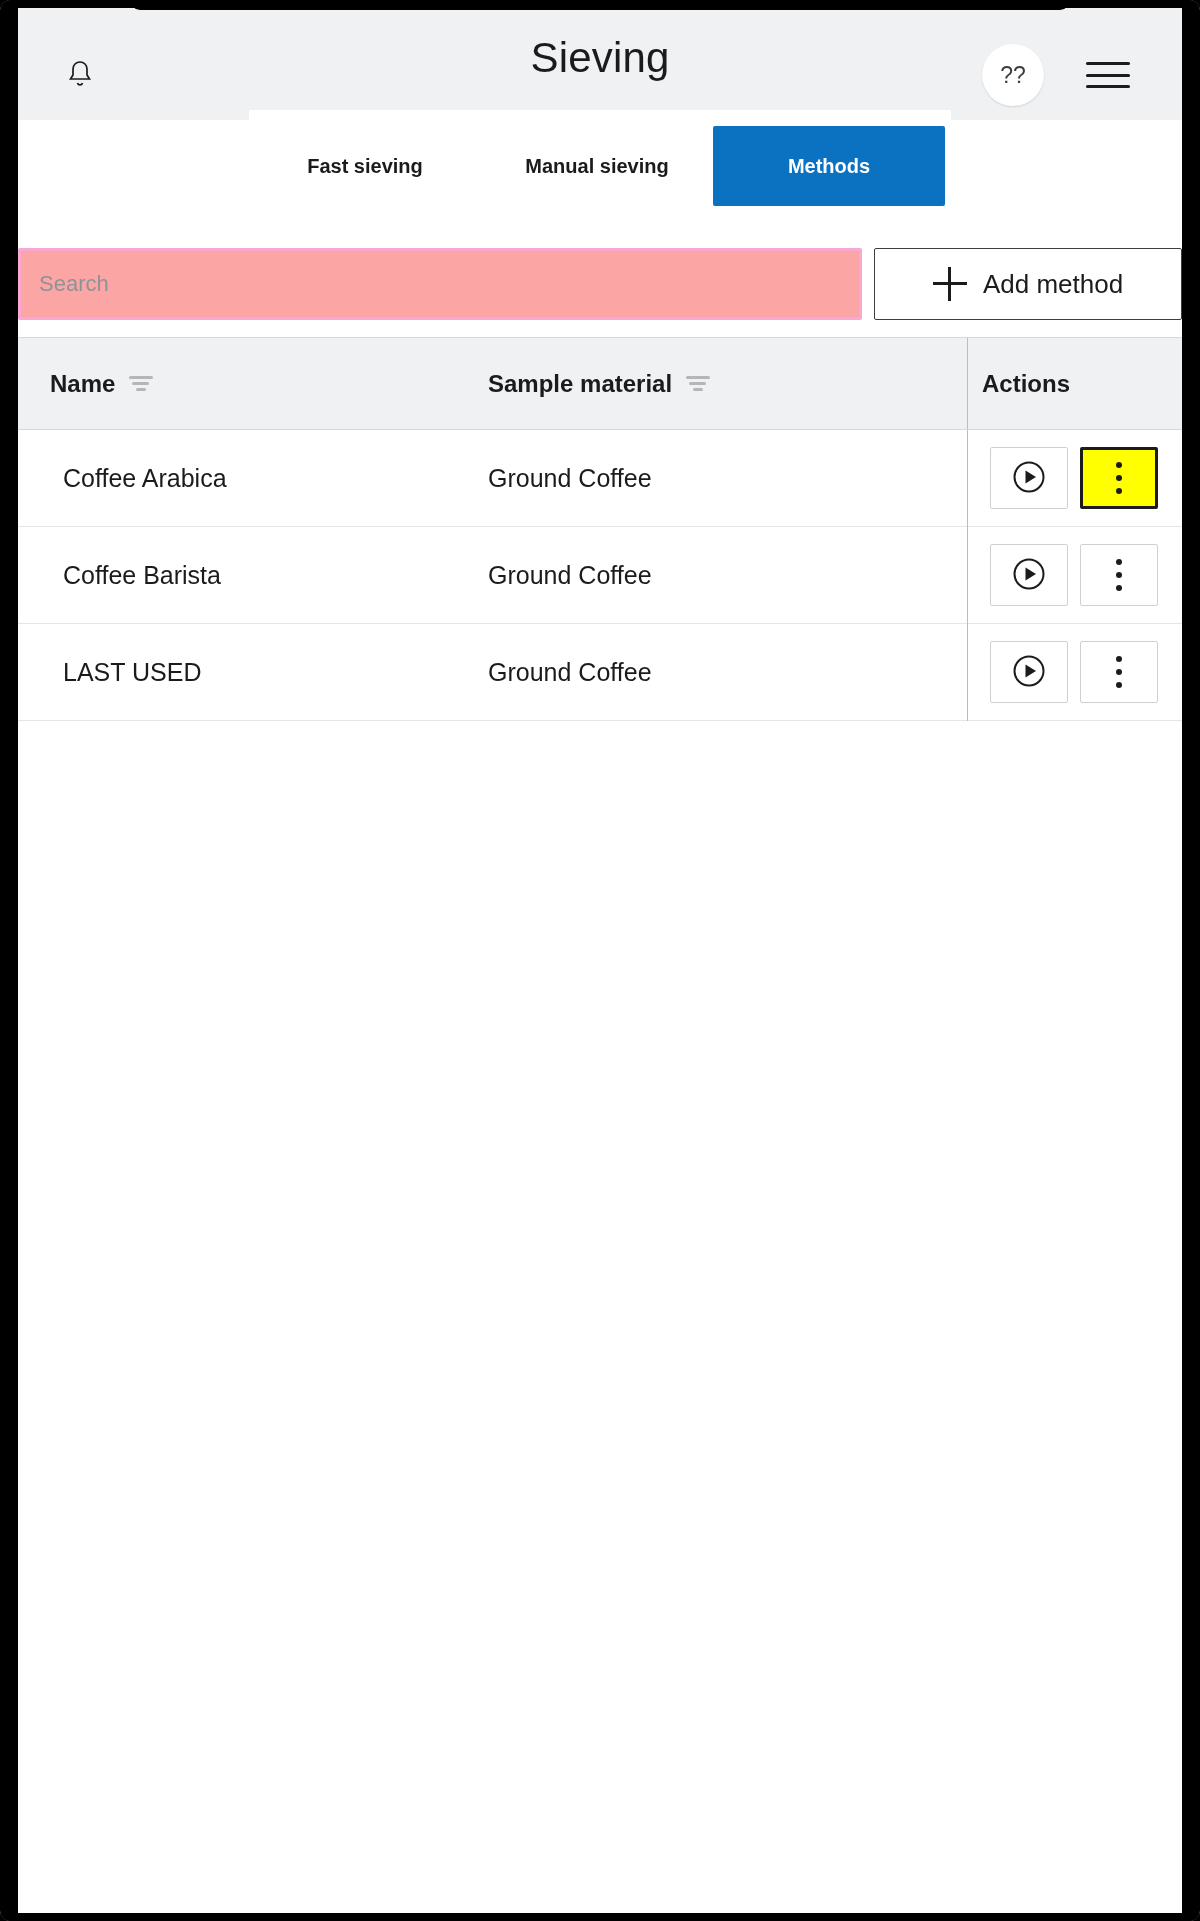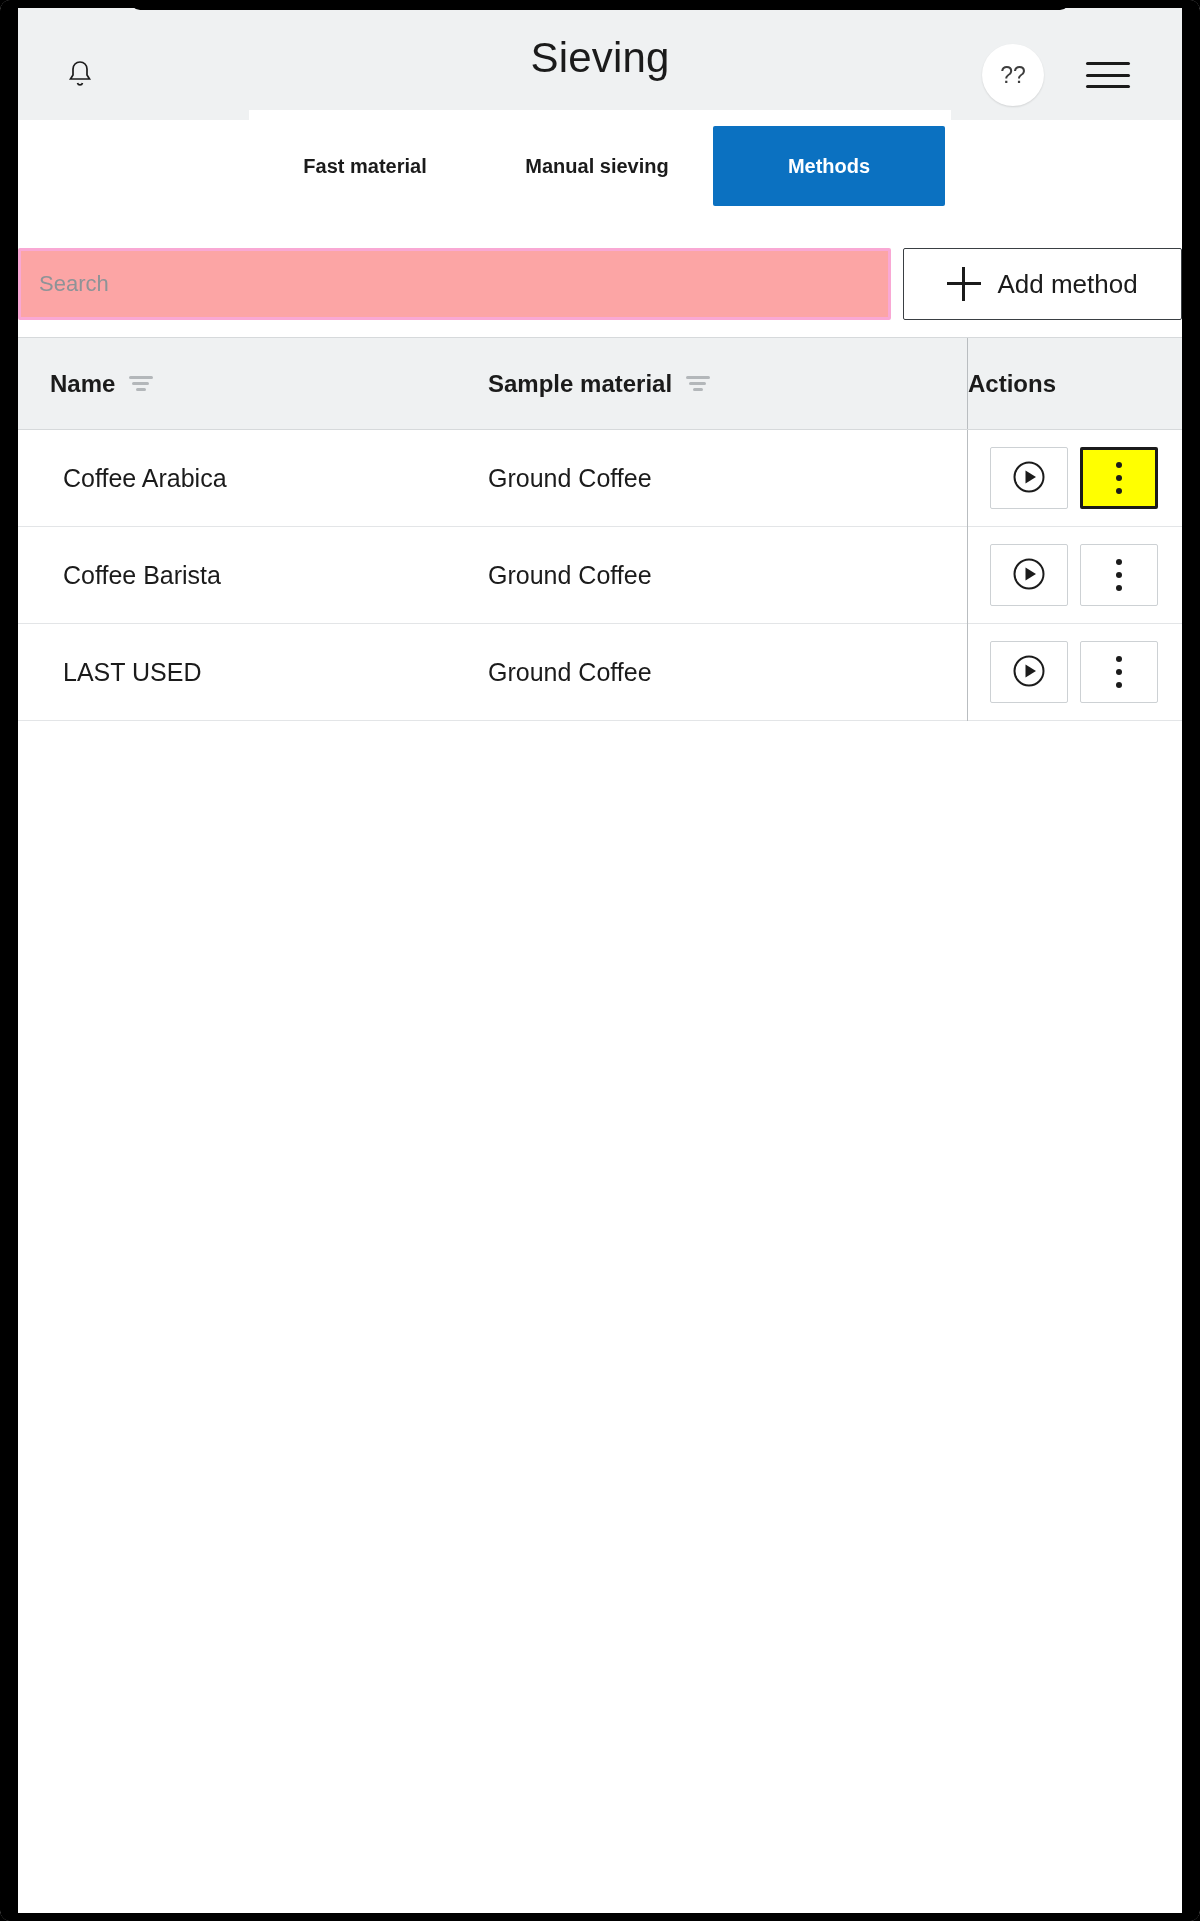--- a/index.html
+++ b/index.html
@@ -170,21 +170,21 @@
     border: 3px solid #f9a8d4;
     background: #fca5a5;
     font-size: 22px;
     color: #1b1b1b;
     padding: 0 18px;
     font-family: "Liberation Sans", sans-serif;
     border-radius: 2px;
   }
   .search-input::placeholder { color: #8e9397; }
   .add-method-btn {
-    width: 279px;
+    width: 308px;
     height: 72px;
     border: 1px solid #3a3f43;
     background: #fff;
     display: flex;
     align-items: center;
     justify-content: center;
     gap: 16px;
     font-size: 26px;
     color: #1b1b1b;
     cursor: pointer;
@@ -223,20 +223,21 @@
     border-bottom: 1px solid #d6d9db;
   }
   .col-name { width: 470px; padding-left: 32px; display: flex; align-items: center; gap: 14px; text-align: right; }
   .col-material { flex: 1; display: flex; align-items: center; gap: 14px; }
   .col-actions {
     width: 215px;
     border-left: 1px solid #b9bdc0;
     height: 100%;
     display: flex;
     align-items: center;
+    padding-left: 14px;
   }
   .th-text {
     font-size: 24px;
     font-weight: bold;
     color: #1b1b1b;
   }
   .sort-icon {
     display: inline-flex;
     flex-direction: column;
     gap: 3px;
@@ -336,21 +337,21 @@
     </div>
 
     <div class="hamburger">
       <span></span>
         <span></span>
         <span></span>
     </div>
   </div>
 
   <div class="tabs-shell">
-    <button class="tab">Fast material</button>
+    <button class="tab">Fast sieving</button>
     <button class="tab">Manual sieving</button>
     <button class="tab active">Methods</button>
   </div>
 
   <div class="search-row">
     <input class="search-input" type="text" placeholder="Search" style="">
     <button class="add-method-btn">
       <span class="plus-icon"></span>
       <span>Add method</span>
     </button>

